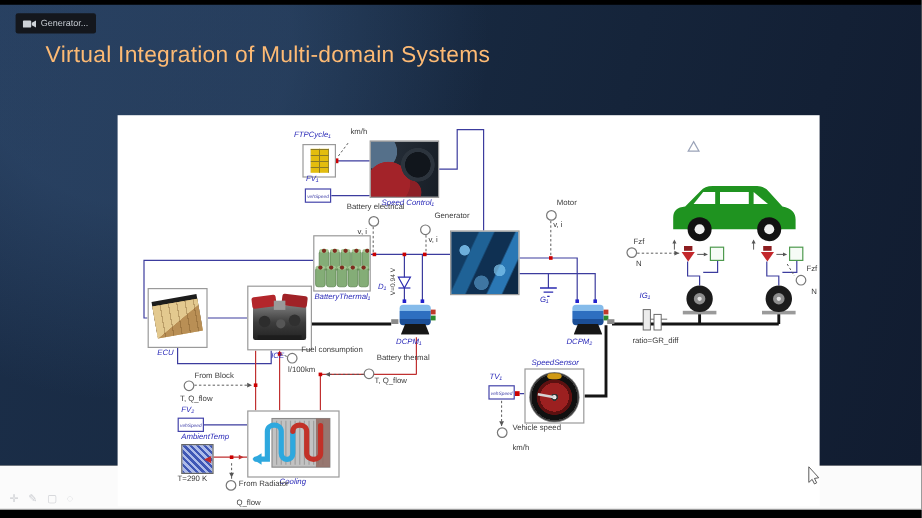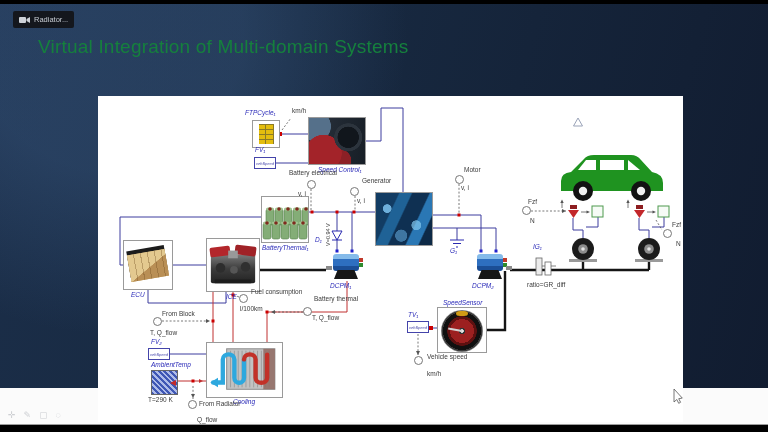--- a/index.html
+++ b/index.html
@@ -9,21 +9,21 @@
   .topbar{left:0;top:0;width:768px;height:4px;background:#000}
   .slide{left:0;top:4px;width:768px;height:384px;
          background:radial-gradient(circle at 14% 8%,rgba(80,120,170,.25) 0 18%,transparent 40%),
          linear-gradient(105deg,#1b2e49 0%,#182a42 35%,#15243a 62%,#111c30 100%)}
   .strip{left:0;top:388px;width:768px;height:36px;background:#fbfbfb;border-bottom:1px solid #9c9c9c}
   .blackbar{left:0;top:425px;width:768px;height:7px;background:#000}
   .panel{left:98px;top:96px;width:585px;height:326px;background:#fff;z-index:1}
   .badge{left:13px;top:11px;height:17px;display:flex;align-items:center;gap:4px;background:#14171d;
          padding:0 6px;border-radius:2px;z-index:9}
   .badge span{font-size:7.5px;color:#c6cbd2}
-  .title{left:38px;top:36px;font-size:19px;letter-spacing:.2px;color:#15803d;z-index:9;white-space:nowrap}
+  .title{left:38px;top:36px;font-size:19px;letter-spacing:.2px;color:#fdba74;z-index:9;white-space:nowrap}
   .tools{left:8px;top:410px;display:flex;gap:8px;z-index:9}
   .tools span{font-size:9px;color:#cdcfd3;line-height:10px}
   .lb{position:absolute;font-size:6.5px;line-height:1.05;color:#3a3a3a;white-space:nowrap;z-index:7}
   .bl{color:#2a2ab8;font-style:italic}
   .rot{transform:rotate(-90deg);transform-origin:0 0;font-size:5.5px}
   .circ{position:absolute;width:9px;height:9px;border:1px solid #777;border-radius:50%;background:#fff;
         box-sizing:border-box;z-index:6}
   .box{position:absolute;border:1px solid #9a9a9a;background:#fff;box-sizing:border-box;overflow:hidden;z-index:5}
   .vsq{position:absolute;width:22px;height:12px;border:1px solid #4444aa;background:#fff;z-index:5;
        display:flex;align-items:center;justify-content:center;font-size:4px;font-style:italic;color:#4444aa;box-sizing:border-box}
@@ -75,21 +75,21 @@
 <div class="abs slide"></div>
 <div class="abs strip"></div>
 <div class="abs blackbar"></div>
 <div class="abs panel"></div>
 
 <div class="abs badge">
   <svg width="11" height="8" viewBox="0 0 11 8">
     <rect x="0" y="1" width="7" height="6" rx="1" fill="#cdd2d8"></rect>
     <polygon points="7.5,3 11,1 11,7 7.5,5" fill="#cdd2d8"></polygon>
   </svg>
-  <span>Radiator...</span>
+  <span>Generator...</span>
 </div>
 <div class="abs title">Virtual Integration of Multi-domain Systems</div>
 <div class="abs tools">
   <span>✛</span>
   <span>✎</span>
   <span>▢</span>
   <span>◌</span>
 </div>
 
 <svg class="wires" width="768" height="432">

